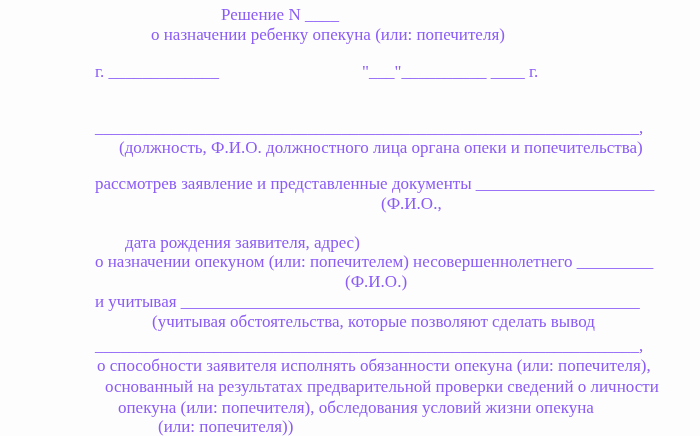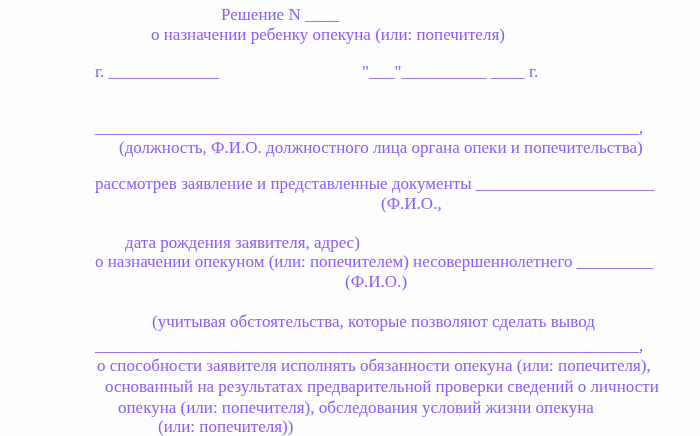--- a/index.html
+++ b/index.html
@@ -57,19 +57,20 @@
   <div class="doc-line l-subtitle">о назначении ребенку опекуна (или: попечителя)</div>
   <div class="doc-line l-city">г. _____________</div>
   <div class="doc-line l-date">"___"__________ ____ г.</div>
   <div class="doc-line l-official-bl">________________________________________________________________,</div>
   <div class="doc-line l-official-cap">(должность, Ф.И.О. должностного лица органа опеки и попечительства)</div>
   <div class="doc-line l-reviewed">рассмотрев заявление и представленные документы _____________________</div>
   <div class="doc-line l-fio1">(Ф.И.О.,</div>
   <div class="doc-line l-birth">дата рождения заявителя, адрес)</div>
   <div class="doc-line l-appoint">о назначении опекуном (или: попечителем) несовершеннолетнего _________</div>
   <div class="doc-line l-fio2">(Ф.И.О.)</div>
+  <div class="doc-line l-considering">и учитывая ______________________________________________________</div>
   <div class="doc-line l-circ">(учитывая обстоятельства, которые позволяют сделать вывод</div>
   <div class="doc-line l-concl-bl">________________________________________________________________,</div>
   <div class="doc-line l-based">основанный на результатах предварительной проверки сведений о личности</div>
   <div class="doc-line l-ability">о способности заявителя исполнять обязанности опекуна (или: попечителя),</div>
   <div class="doc-line l-inspect">опекуна (или: попечителя), обследования условий жизни опекуна</div>
   <div class="doc-line l-final">(или: попечителя))</div>
 </div>
 
 </body></html>

